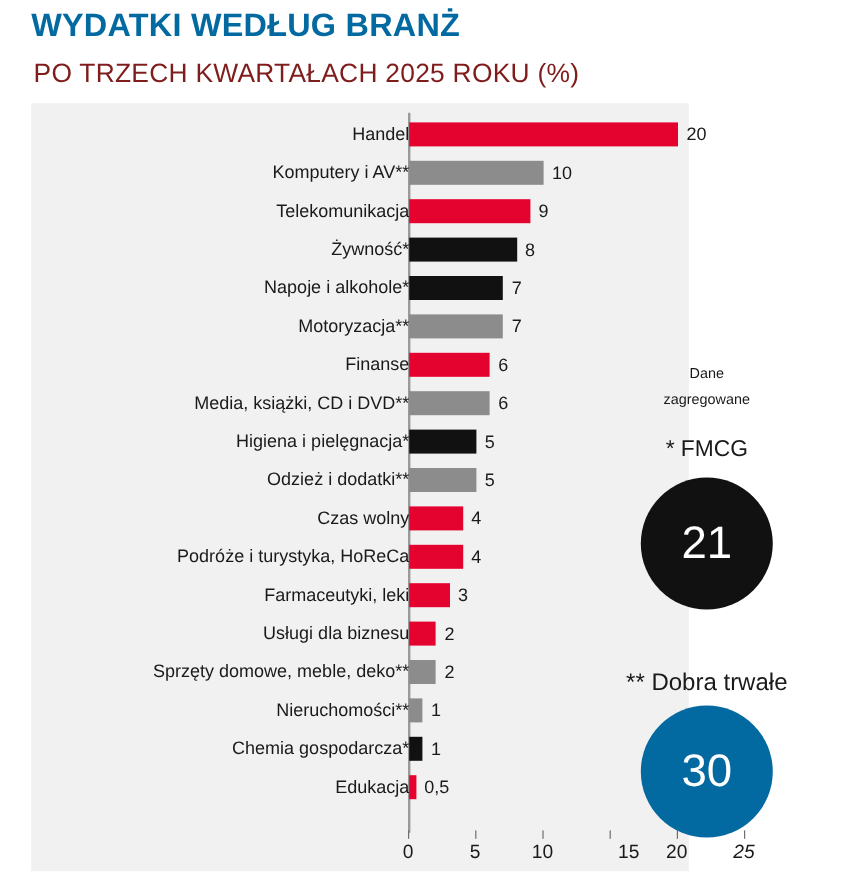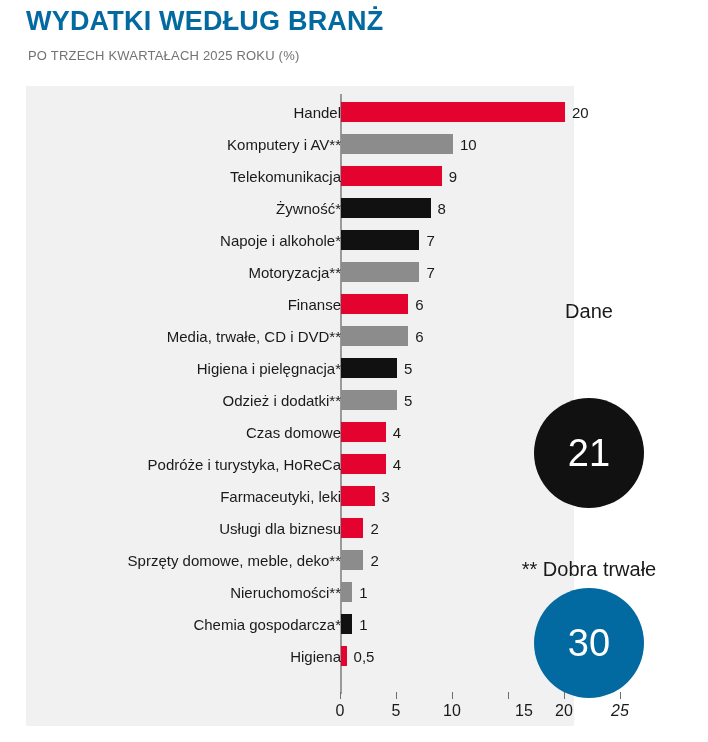--- a/index.html
+++ b/index.html
@@ -26,22 +26,22 @@
     top: 6px;
     font-size: 27px;
     font-weight: bold;
     letter-spacing: 0.2px;
     color: #0369a1;
   }
   .subtitle {
     position: absolute;
     left: 28px;
     top: 48px;
-    font-size: 13px;
-    color: #737373;
+    font-size: 22px;
+    color: #7f1d1d;
     letter-spacing: 0.2px;
   }
   .panel {
     position: absolute;
     left: 26px;
     top: 86px;
     width: 548px;
     height: 640px;
     background: #f1f1f1;
   }
@@ -124,21 +124,21 @@
     left: 470px;
     top: 0;
     width: 186px;
     height: 640px;
   }
   .side-note {
     position: absolute;
     top: 214px;
     width: 186px;
     text-align: center;
-    font-size: 20px;
+    font-size: 12px;
     color: #1a1a1a;
     line-height: 22px;
   }
   .side-cap {
     position: absolute;
     width: 186px;
     text-align: center;
     font-size: 19px;
     color: #1a1a1a;
   }
@@ -224,42 +224,42 @@
             </div>
           </div>
           <div class="row">
             <div class="row-label">Finanse</div>
             <div class="bar-area">
               <div class="bar" style="width: 67.2px; background: rgb(228, 3, 46);"></div>
               <div class="bar-value">6</div>
             </div>
           </div>
           <div class="row">
-            <div class="row-label">Media, trwałe, CD i DVD**</div>
+            <div class="row-label">Media, książki, CD i DVD**</div>
             <div class="bar-area">
               <div class="bar" style="width: 67.2px; background: rgb(140, 140, 140);"></div>
               <div class="bar-value">6</div>
             </div>
           </div>
           <div class="row">
             <div class="row-label">Higiena i pielęgnacja*</div>
             <div class="bar-area">
               <div class="bar" style="width: 56px; background: rgb(17, 17, 17);"></div>
               <div class="bar-value">5</div>
             </div>
           </div>
           <div class="row">
             <div class="row-label">Odzież i dodatki**</div>
             <div class="bar-area">
               <div class="bar" style="width: 56px; background: rgb(140, 140, 140);"></div>
               <div class="bar-value">5</div>
             </div>
           </div>
           <div class="row">
-            <div class="row-label">Czas domowe</div>
+            <div class="row-label">Czas wolny</div>
             <div class="bar-area">
               <div class="bar" style="width: 44.8px; background: rgb(228, 3, 46);"></div>
               <div class="bar-value">4</div>
             </div>
           </div>
           <div class="row">
             <div class="row-label">Podróże i turystyka, HoReCa</div>
             <div class="bar-area">
               <div class="bar" style="width: 44.8px; background: rgb(228, 3, 46);"></div>
               <div class="bar-value">4</div>
@@ -294,21 +294,21 @@
             </div>
           </div>
           <div class="row">
             <div class="row-label">Chemia gospodarcza*</div>
             <div class="bar-area">
               <div class="bar" style="width: 11.2px; background: rgb(17, 17, 17);"></div>
               <div class="bar-value">1</div>
             </div>
           </div>
           <div class="row">
-            <div class="row-label">Higiena</div>
+            <div class="row-label">Edukacja</div>
             <div class="bar-area">
               <div class="bar" style="width: 5.6px; background: rgb(228, 3, 46);"></div>
               <div class="bar-value">0,5</div>
             </div>
           </div>
         </div>
       <div class="ticks" id="ticks">
           <div class="tick" style="left: 0px;"></div>
           <div class="tick-label" style="left: 0px;">0</div>
           <div class="tick" style="left: 56px;"></div>
@@ -320,20 +320,22 @@
           <div class="tick" style="left: 224px;"></div>
           <div class="tick-label" style="left: 224px;">20</div>
           <div class="tick" style="left: 280px;"></div>
           <div class="tick-label" style="left: 280px; font-style: italic;">25</div>
         </div>
     </div>
 
     <div class="side">
       <div class="side-note">
         <div>Dane</div>
+        <div>zagregowane</div>
       </div>
+      <div class="side-cap cap-fmcg">* FMCG</div>
       <div class="circle circle-fmcg">21</div>
       <div class="side-cap cap-durable">** Dobra trwałe</div>
       <div class="circle circle-durable">30</div>
     </div>
   </div>
 
 </div>
 
 </body></html>

